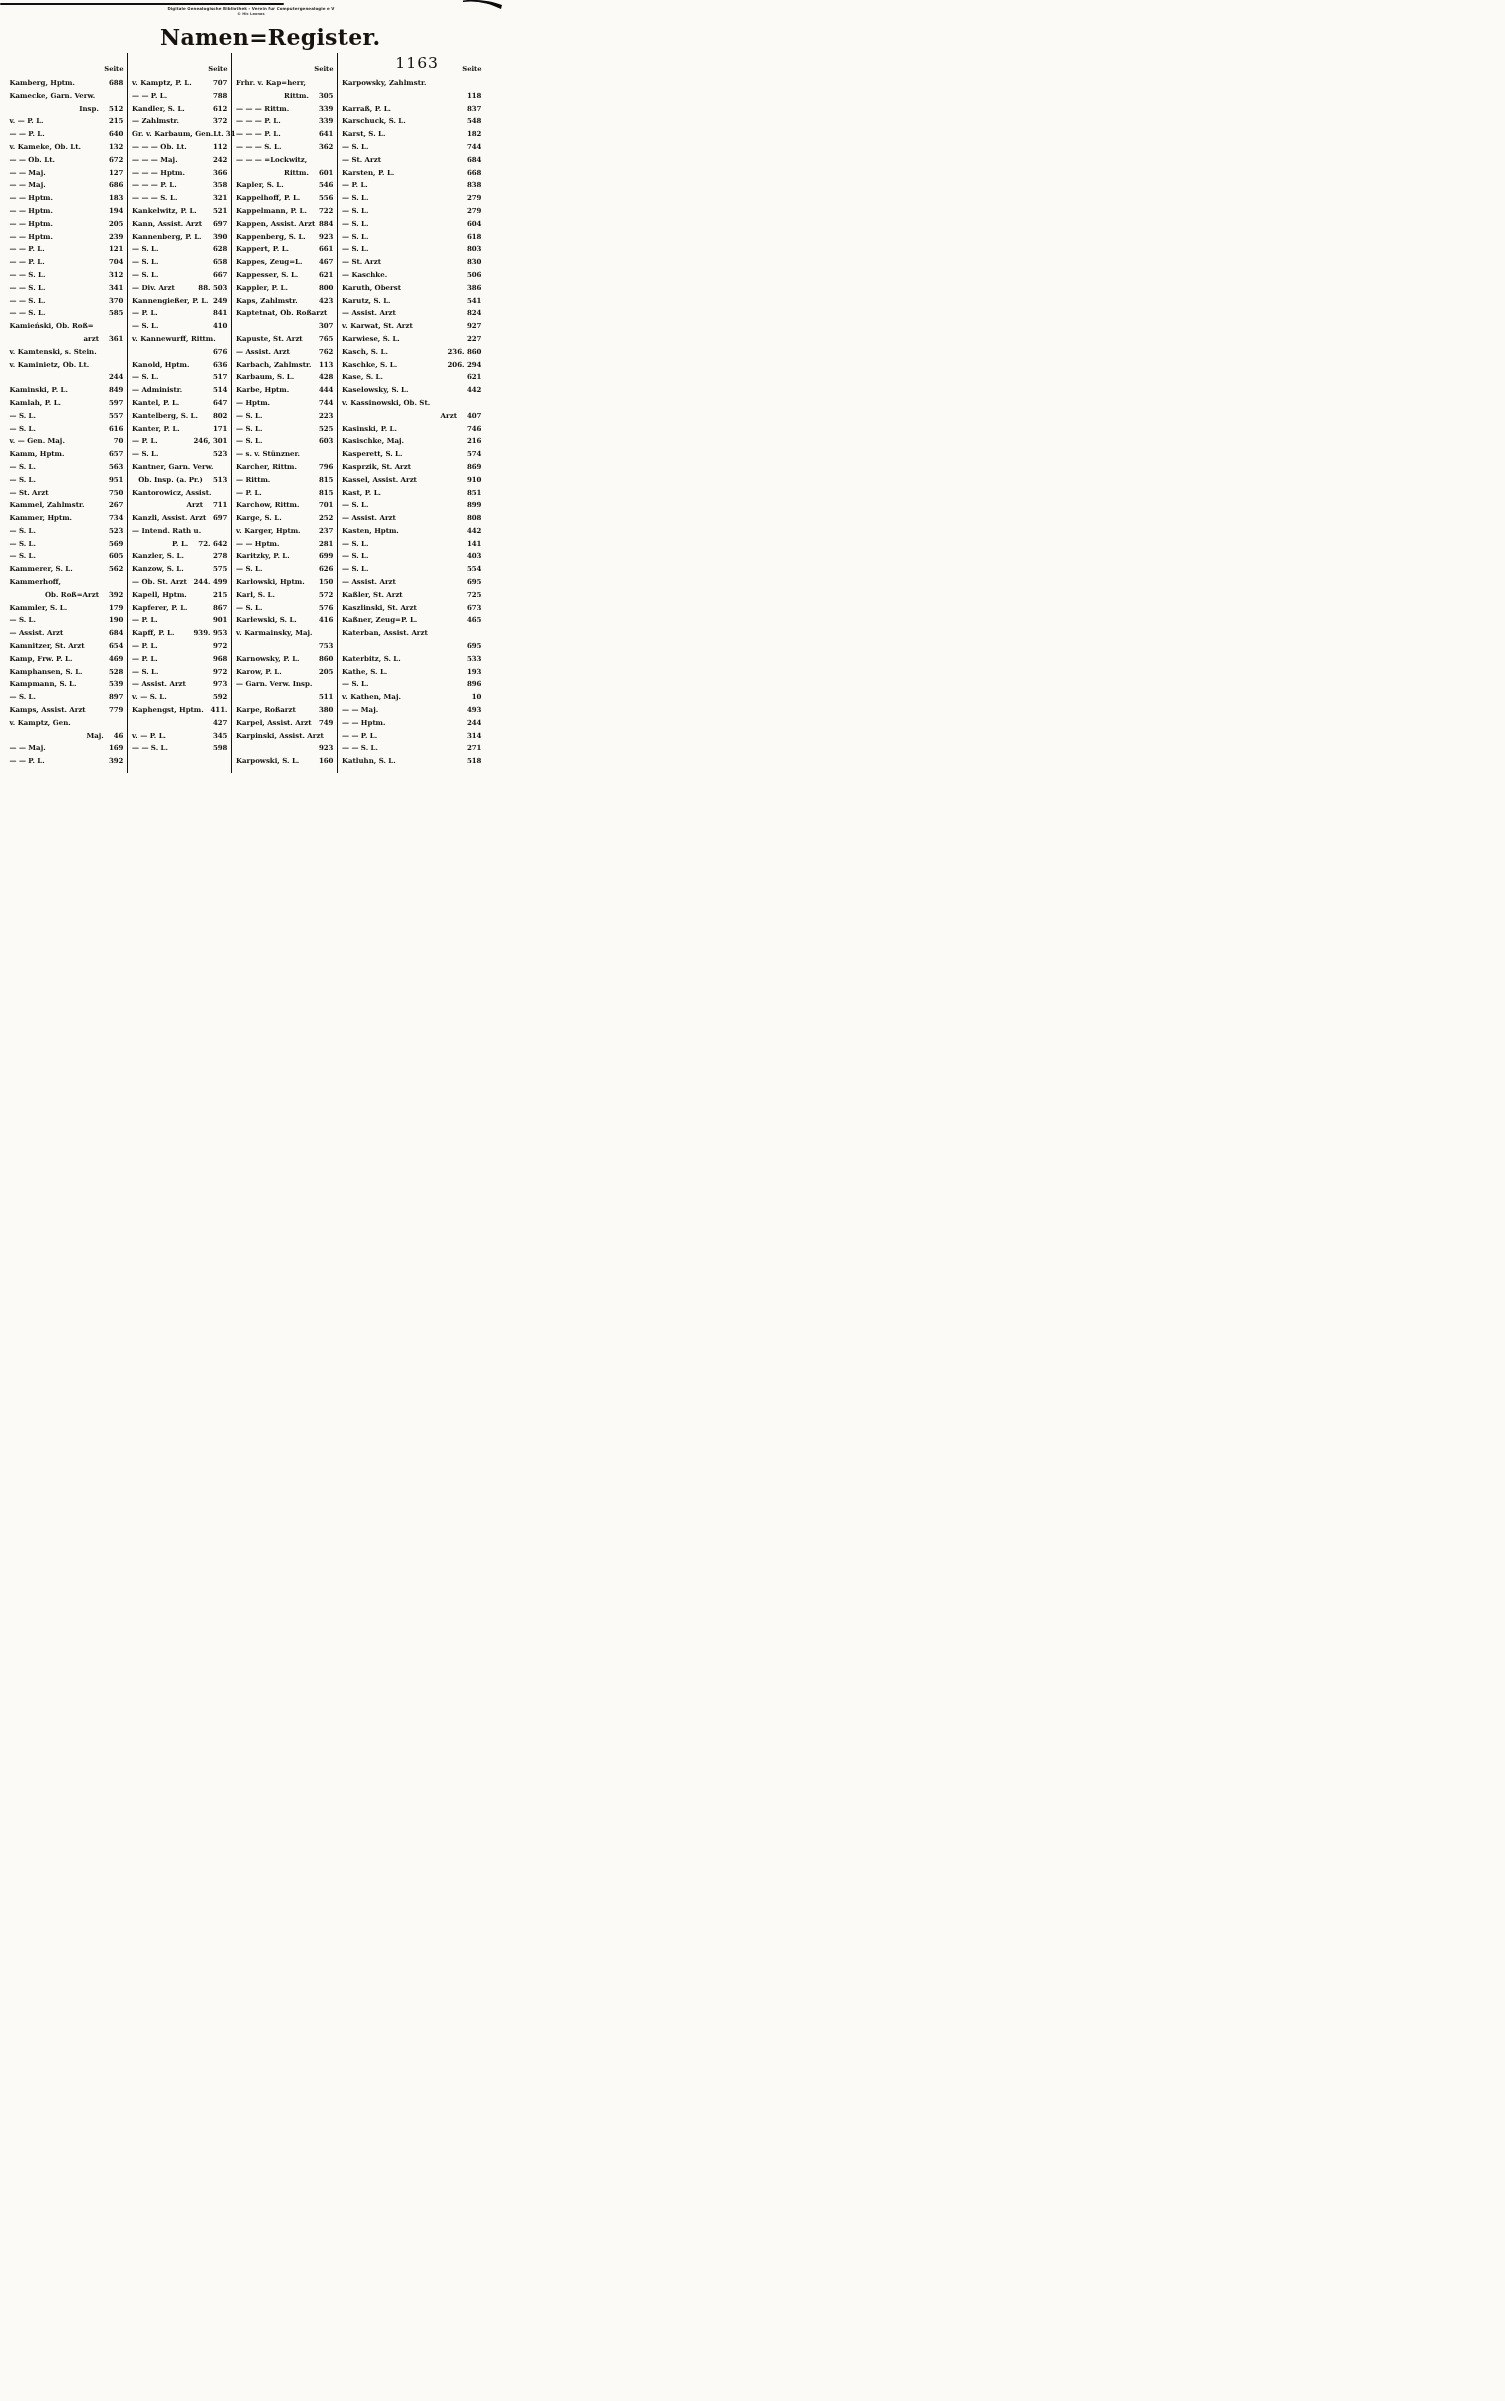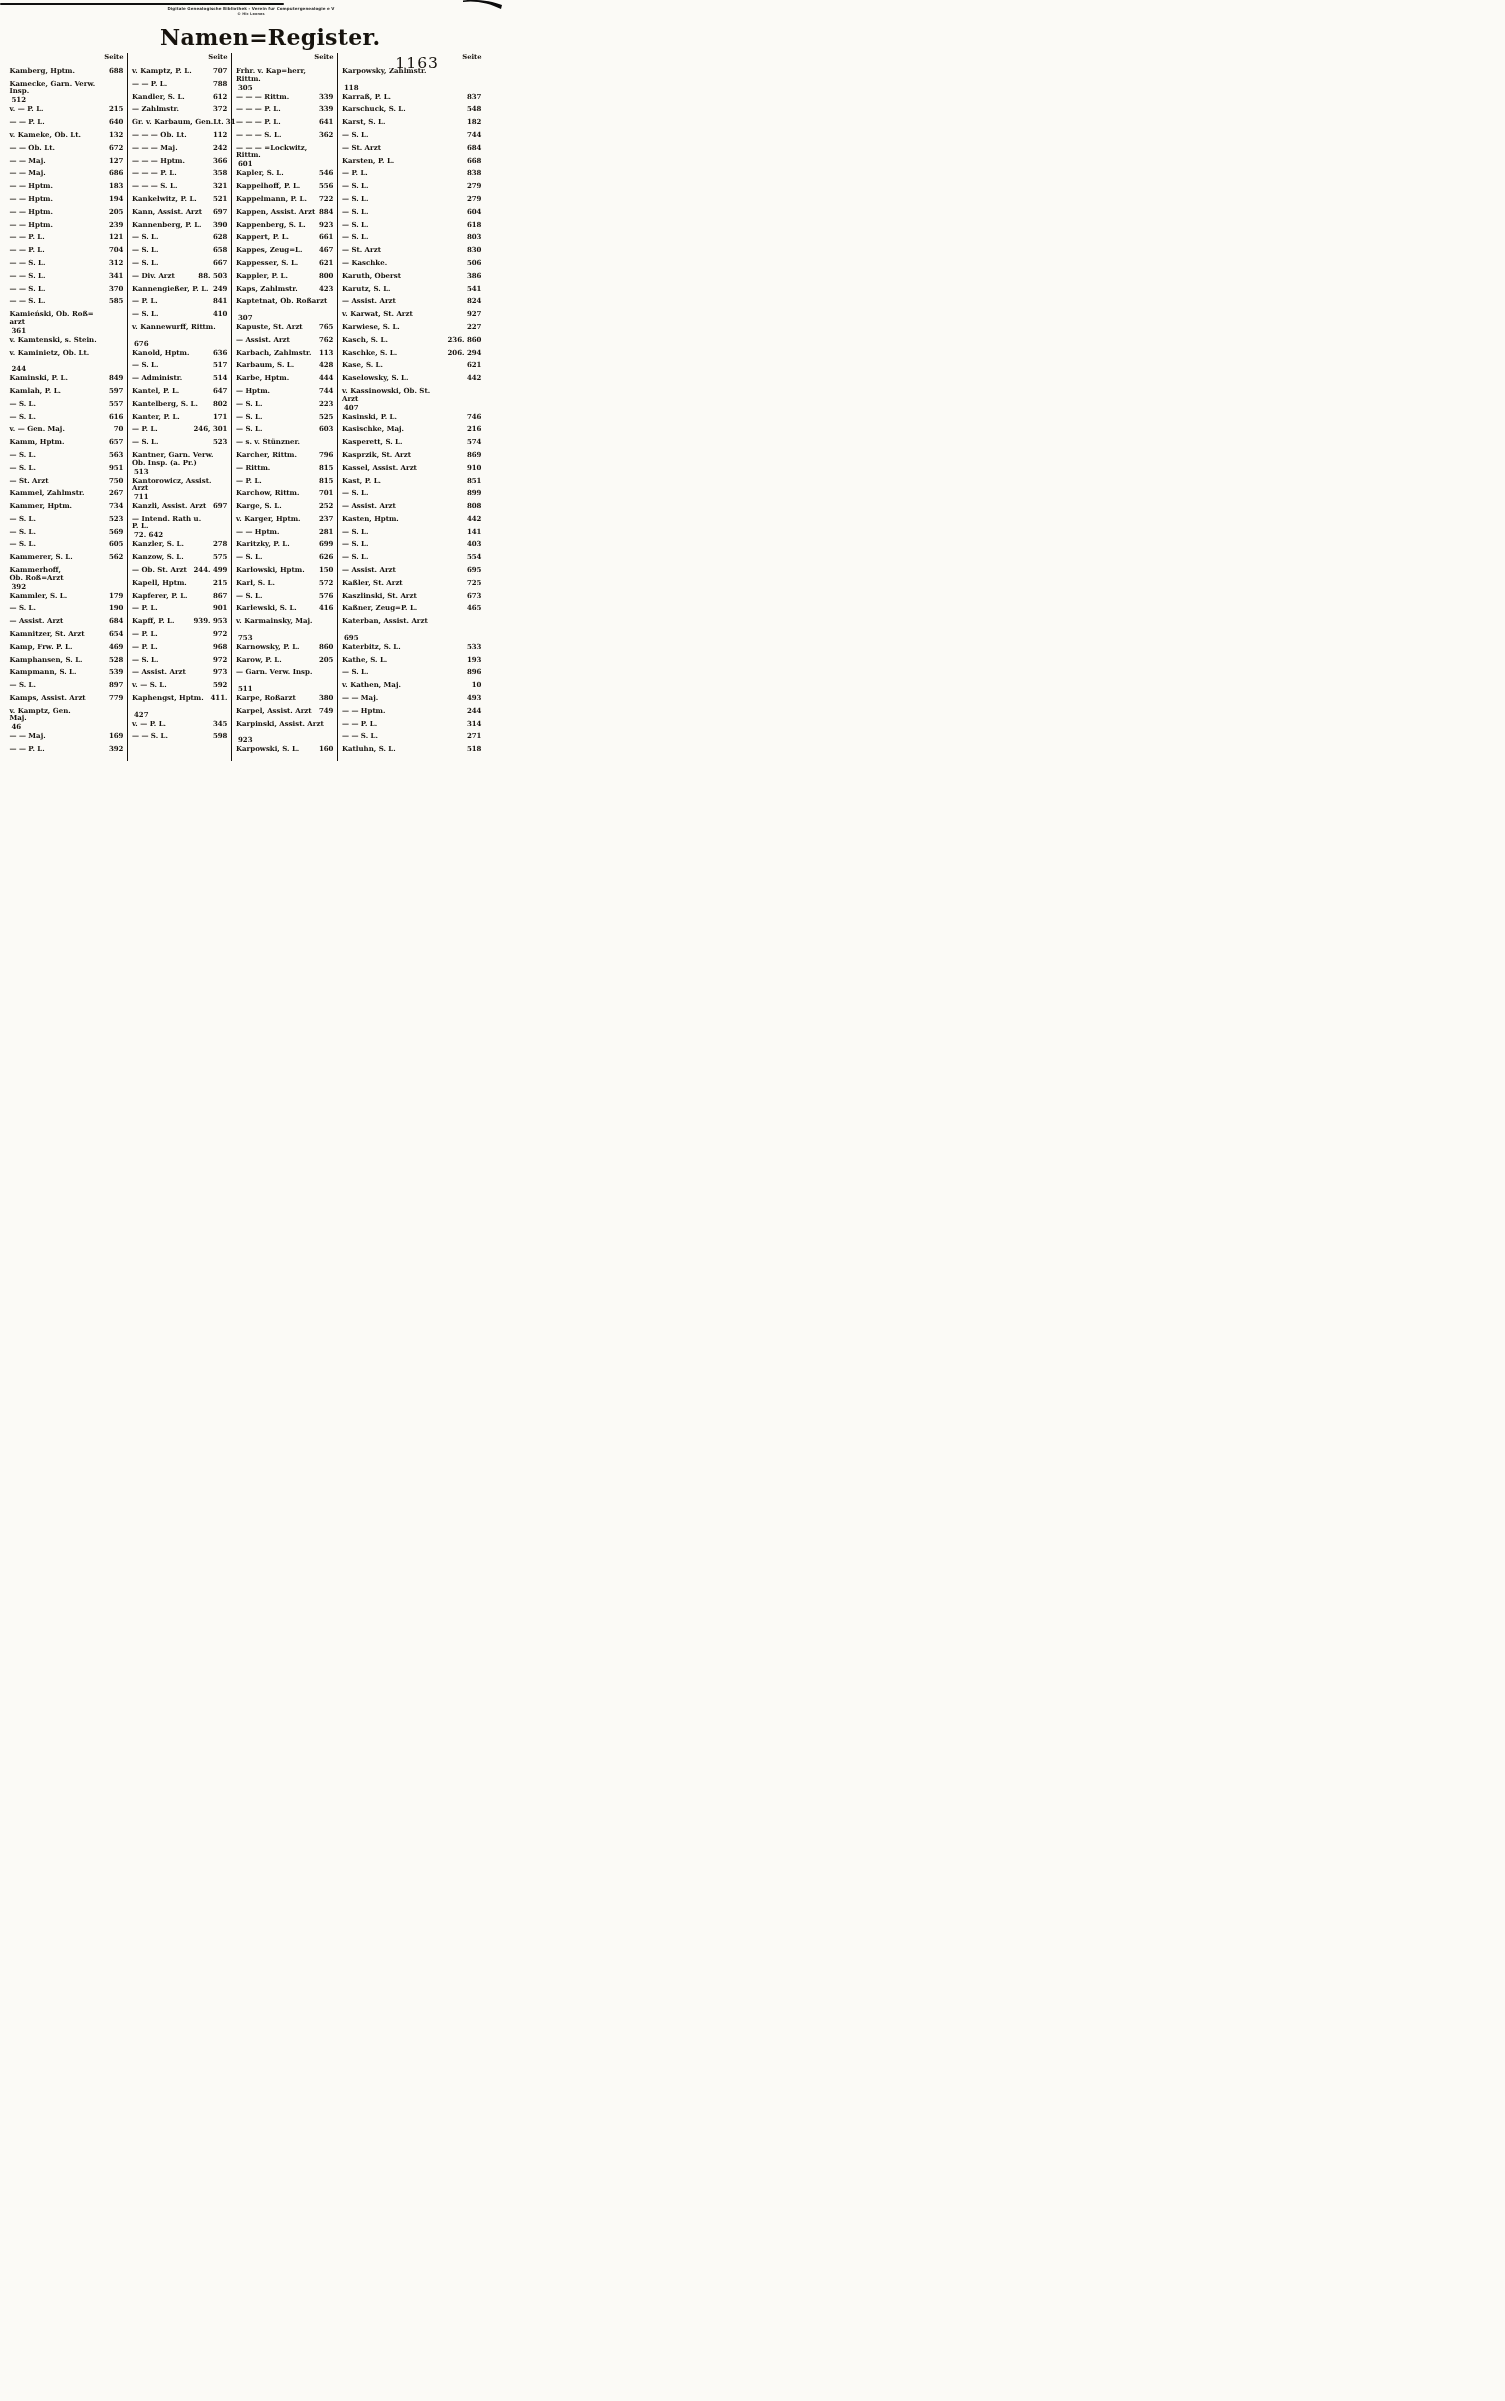--- a/index.html
+++ b/index.html
@@ -24,23 +24,23 @@
 
   .register { position:absolute; top:53px; left:9.5px; width:476px;
     display:grid; grid-template-columns:117px 104px 106px 148px; }
   .col { padding:0 3px 4px 4.5px; }
   .col:first-child { padding-left:0; }
   .col + .col { border-left:1px solid #17130e; }
 
   .line { display:flex; justify-content:space-between; align-items:baseline;
     height:12.8px; font-size:7px; font-weight:bold; white-space:nowrap; }
   .line .pg { padding-left:2px; }
-  .line.cont { justify-content:flex-end;flex-direction:column; }
+  .line.cont { justify-content:flex-end; }
   .line.cont .nm { margin-right:8px; }
-  .line.seite { justify-content:flex-end; font-size:6.8px; height:13px; }
+  .line.seite { justify-content:flex-end; font-size:6.8px; height:13px;margin-top:12px; }
 </style>
 </head>
 <body>
 
 <div>
 
   <div class="scan-edge-line"></div>
 
   <svg class="pen-mark" viewBox="0 0 80 28">
     <path d="M2 4 C 25 0, 55 6, 78 18 L 80 10 C 60 2, 30 -2, 2 1 Z" fill="#0c0c0c"></path>

